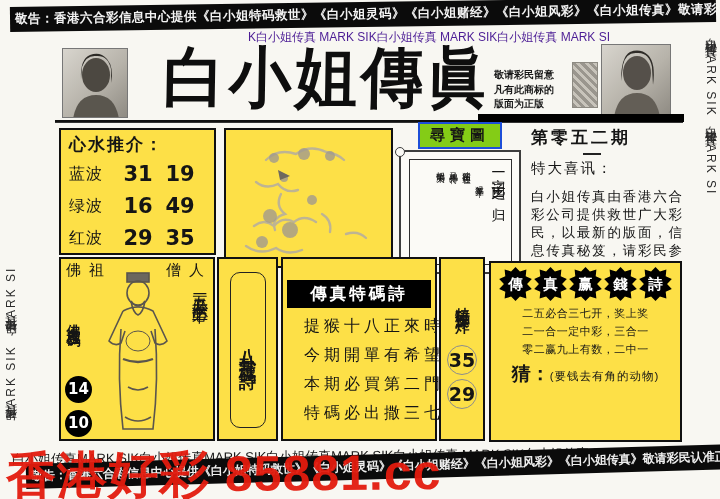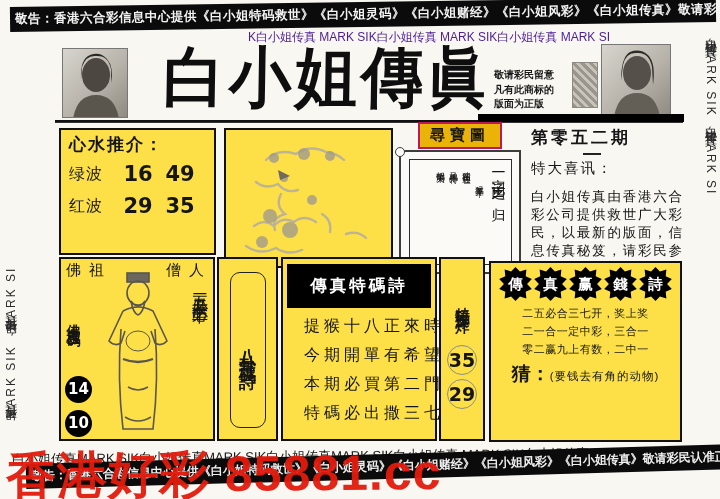--- a/index.html
+++ b/index.html
@@ -49,22 +49,22 @@
   .tips-box { left:59px; top:128px; width:157px; height:127px; padding:3px 8px; }
   .tips-title { font-size:17px; font-weight:bold; letter-spacing:2px; margin-bottom:2px; }
   .tips-row { display:flex; align-items:center; height:32px; }
   .tips-label { font-size:16px; letter-spacing:1px; width:48px; }
   .tips-num { font-size:21px; font-weight:bold; width:42px; text-align:center;
     font-family:"DejaVu Sans", sans-serif; }
 
   .sketch-box { left:224px; top:128px; width:169px; height:140px; }
 
   .treasure { position:absolute; left:397px; top:122px; width:126px; height:152px; }
-  .t-title { position:relative; margin:0 auto; width:84px; border:2px solid #be185d;
-    background:#eab308; font-size:15px; font-weight:900; text-align:center; padding:2px 0;
+  .t-title { position:relative; margin:0 auto; width:84px; border:2px solid #1d4ed8;
+    background:#84cc16; font-size:15px; font-weight:900; text-align:center; padding:2px 0;
     letter-spacing:5px; z-index:2; font-family:"Liberation Serif", serif; }
   .scroll { position:absolute; left:2px; right:2px; top:28px; bottom:0;
     border:2px solid #3d3d3d; background:#fbfaf6; }
   .curl { position:absolute; width:10px; height:10px; border:1.5px solid #3d3d3d;
     border-radius:50%; background:#fbfaf6; left:-6px; }
   .curl.tl { top:-5px; } .curl.bl { bottom:-5px; }
   .scroll-inner { position:absolute; left:8px; right:7px; top:7px; bottom:7px;
     border:1.5px solid #2e2e2e; padding:5px 4px; writing-mode:vertical-rl;
     font-family:"Liberation Serif", serif; }
   .t-main { font-size:14px; letter-spacing:3px; padding-left:3px; white-space:nowrap; }
@@ -90,22 +90,22 @@
   .v-right { position:absolute; right:3px; top:22px; writing-mode:vertical-rl;
     font-size:16px; letter-spacing:2px; font-family:"Liberation Serif", serif; }
 
   .bagua-panel { left:217px; top:257px; width:61px; height:184px; }
   .bagua-inner { margin:13px auto 0; width:36px; height:156px; border:1.5px solid #222;
     border-radius:10px; writing-mode:vertical-rl; display:flex; align-items:center;
     justify-content:center; font-size:17px; font-weight:bold; letter-spacing:6px;
     font-family:"Liberation Serif", serif; }
 
   .poem-panel { left:281px; top:257px; width:156px; height:184px; }
-  .poem-title { margin:5px 4px 2px; background:#000; color:#fff; font-size:16.5px;
-    font-weight:bold; text-align:center; padding:11px 0; letter-spacing:3px;
+  .poem-title { margin:21px 4px 2px; background:#000; color:#fff; font-size:16.5px;
+    font-weight:bold; text-align:center; padding:3px 0; letter-spacing:3px;
     font-family:"Liberation Serif", serif; }
   .poem-lines { padding:1px 21px; }
   .poem-line { font-size:16px; line-height:1.82; letter-spacing:4px; white-space:nowrap;
     font-family:"Liberation Serif", serif; }
 
   .boom-panel { left:439px; top:257px; width:46px; height:184px; text-align:center; }
   .boom-title { writing-mode:vertical-rl; font-size:14.5px; font-weight:bold;
     letter-spacing:4px; margin:6px auto 3px; height:76px;
     font-family:"Liberation Serif", serif; }
   .boom-num { width:30px; height:30px; border:1.5px solid #8d8d8d; border-radius:50%;
@@ -164,20 +164,25 @@
       <ellipse cx="35" cy="28" rx="14" ry="17" fill="#55504a"></ellipse>
       <path d="M12 72 Q16 48 35 48 Q54 48 58 72 Z" fill="#635e56"></path>
       <path d="M21 20 Q24 7 35 8 Q47 7 50 22 L51 40 Q54 18 46 10 Q38 3 28 7 Q19 12 19 36 Z" fill="#2f2c28"></path>
     </svg>
   </div>
   <div class="rule"></div>
   <div class="bar-thick"></div>
 
   <div class="panel tips-box">
     <div class="tips-title">心水推介：</div>
+    <div class="tips-row">
+      <span class="tips-label">蓝波</span>
+      <span class="tips-num">31</span>
+      <span class="tips-num">19</span>
+    </div>
     <div class="tips-row">
       <span class="tips-label">绿波</span>
       <span class="tips-num">16</span>
       <span class="tips-num">49</span>
     </div>
     <div class="tips-row">
       <span class="tips-label">红波</span>
       <span class="tips-num">29</span>
       <span class="tips-num">35</span>
     </div>

